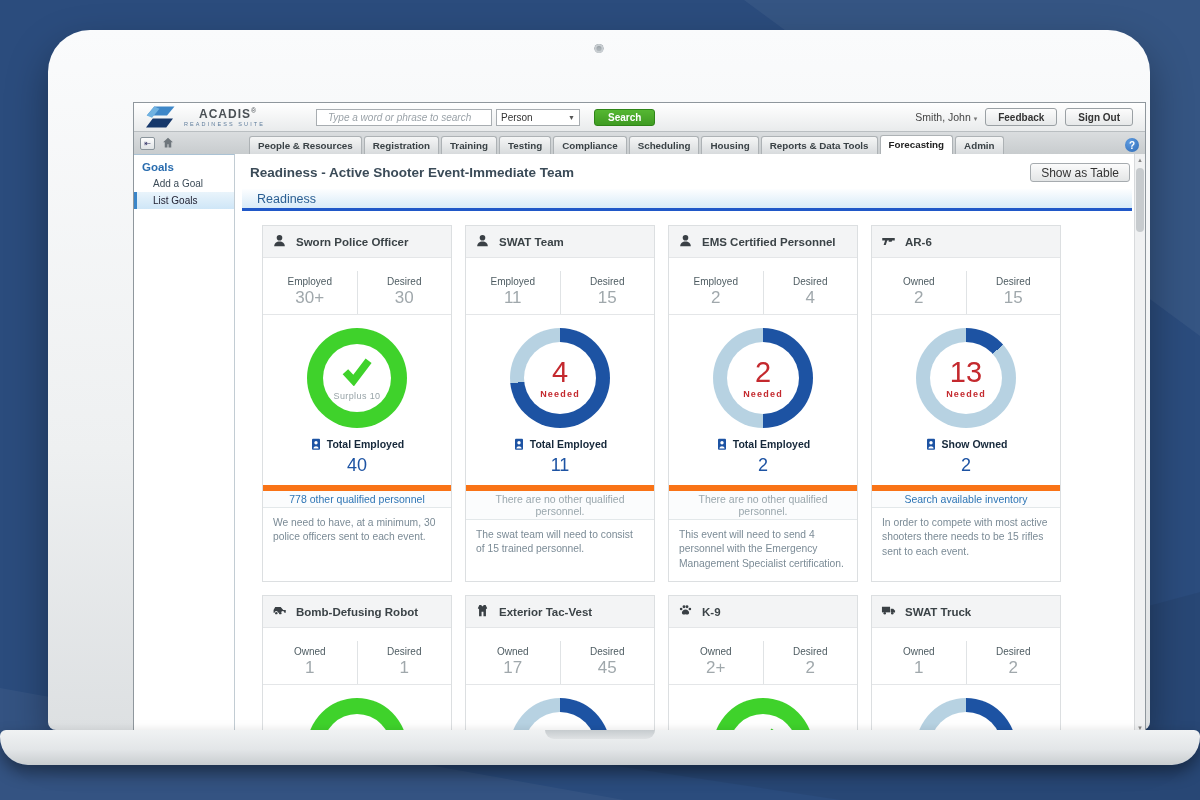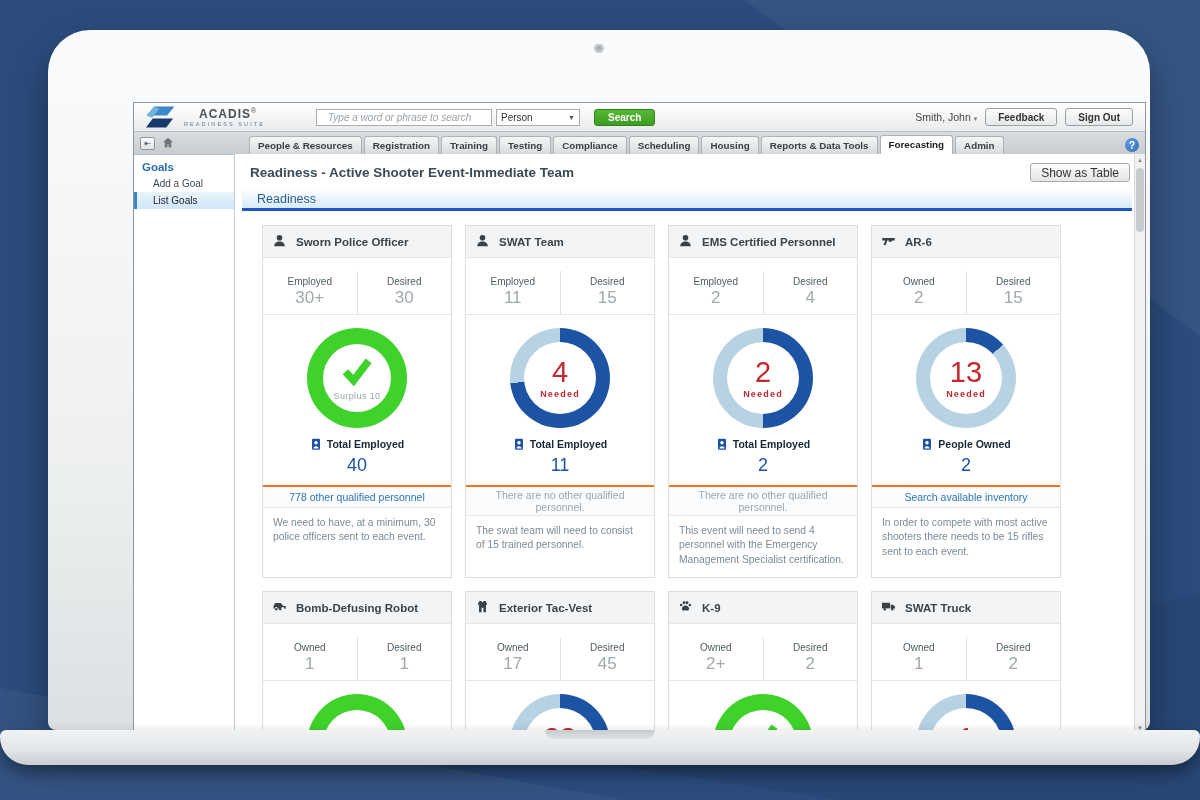--- a/index.html
+++ b/index.html
@@ -103,21 +103,21 @@
   .donut.blue .hole { inset:14px; }
   .check svg { width:34px; height:30px; }
   .center-sub { font-size:9px; color:#98a4a8; letter-spacing:.4px; margin-top:3px; }
   .needed-num { font-size:29px; color:#c4292e; line-height:1; }
   .needed-label { font-size:9px; font-weight:bold; color:#c4292e; letter-spacing:1.2px; margin-top:2px; }
   .total { display:flex; flex-direction:column; align-items:center; padding-top:10px; }
   .total-row { display:flex; align-items:flex-start; gap:5px; }
   .total-row svg { width:12px; height:13px; }
   .total-label { font-size:10.5px; font-weight:bold; color:#16283a; }
   .total-value { font-size:18px; color:#1d53a3; margin-top:2px; }
-  .card-footer { margin-top:9px; border-top:2px solid #f97316; border-bottom:1px solid #e3e8ea; background:#fbfcfd;
+  .card-footer { margin-top:9px; border-top:6px solid #f97316; border-bottom:1px solid #e3e8ea; background:#fbfcfd;
                  min-height:23px; display:flex; align-items:center; justify-content:center; padding:2px 4px; text-align:center; }
   .card-footer.link { font-size:10.5px; color:#2e75b5; cursor:pointer; }
   .card-footer.muted { font-size:10.5px; color:#9aa7ad; }
   .card-note { padding:8px 10px 10px; font-size:10.3px; color:#7b8b96; line-height:1.4; }
 
   
   .scrollbar { position:absolute; right:0; top:0; bottom:0; width:11px; background:#f0f1f2; border-left:1px solid #d8dadc; }
   .sb-arrow { height:12px; display:flex; align-items:center; justify-content:center; font-size:6px; color:#888; }
   .sb-thumb { position:absolute; left:1px; right:1px; top:14px; height:64px; background:#c7cbce; border-radius:4px; }
   .sb-arrow.down { position:absolute; bottom:0; left:0; right:0; }
@@ -346,21 +346,21 @@
                   </div>
                 </div>
               </div>
               <div class="total">
                 <div class="total-row">
                   <span><svg viewBox="0 0 24 26">
                       <rect x="4" y="1.5" width="16" height="22" rx="2" fill="#1d53a3"></rect>
                       <circle cx="12" cy="9.5" r="3.4" fill="#fff"></circle>
                       <path d="M6.8 21c.4-3 2.6-4.6 5.2-4.6s4.8 1.6 5.2 4.6z" fill="#fff"></path>
                     </svg></span>
-                  <span class="total-label">People Owned</span>
+                  <span class="total-label">Show Owned</span>
                 </div>
                 <div class="total-value">2</div>
               </div>
               <div class="card-footer link">Search available inventory</div>
               <div class="card-note">In order to compete with most active shooters there needs to be 15 rifles sent to each event.</div>
             </div>
             <div class="card">
               <div class="card-head">
                 <span><svg viewBox="0 0 24 24">
                     <path d="M2.5 11l2.6-4.5h8.8L18 11h4v4.5h-2.2a2.6 2.6 0 0 0-5.2 0H9.4a2.6 2.6 0 0 0-5.2 0H2.5z"></path>

